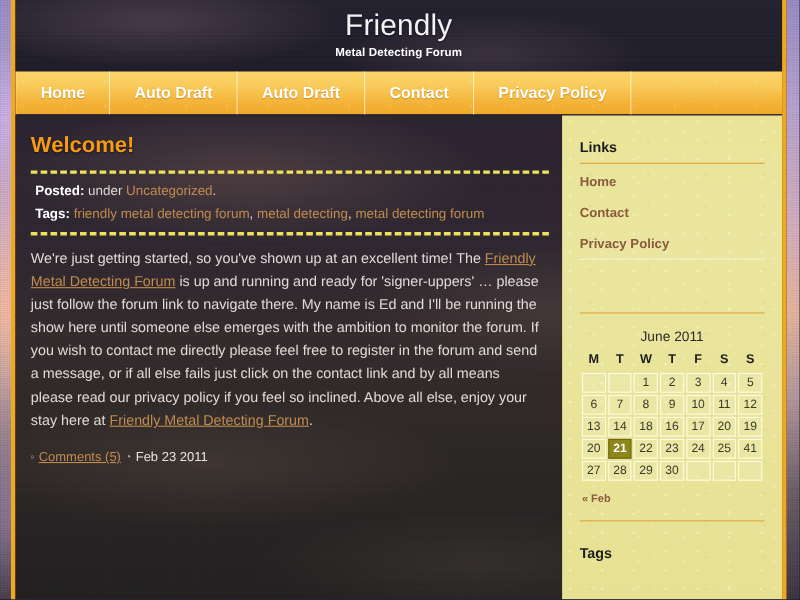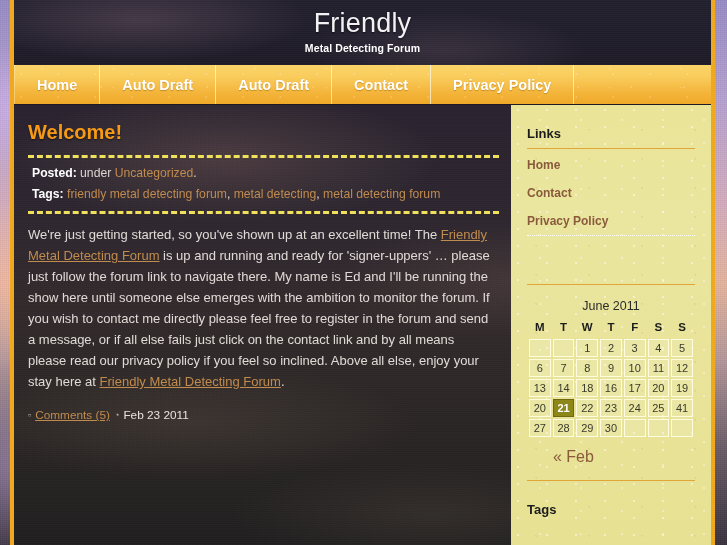--- a/index.html
+++ b/index.html
@@ -186,21 +186,21 @@
     font-size:11px; color:#3a3a2c; text-align:center;
     padding:2px 0; width:14.28%;
     border:1px solid #fffce0;
     background:rgba(255,255,255,.12);
   }
   table.cal td.empty { border-color:#fffce0; color:transparent; }
   table.cal td.today {
     background:#8d8618; color:#ffffff; font-weight:bold;
     border-color:#6f6a10;
   }
-  #cal-nav { font-size:16px; font-weight:normal; color:#8a5a3d; padding:9px 0 0 2px; cursor:pointer;margin-left:24px; }
+  #cal-nav { font-size:10px; font-weight:bold; color:#8a5a3d; padding:9px 0 0 2px; cursor:pointer; }
 
   #tags-widget { position:relative; z-index:3; padding:0 16px; }
   #tags-rule { border-top:1px solid #e0a63a; margin-top:14px; }
 </style>
 </head>
 <body>
 
 <div id="bg"></div>
 
 <div id="page">

